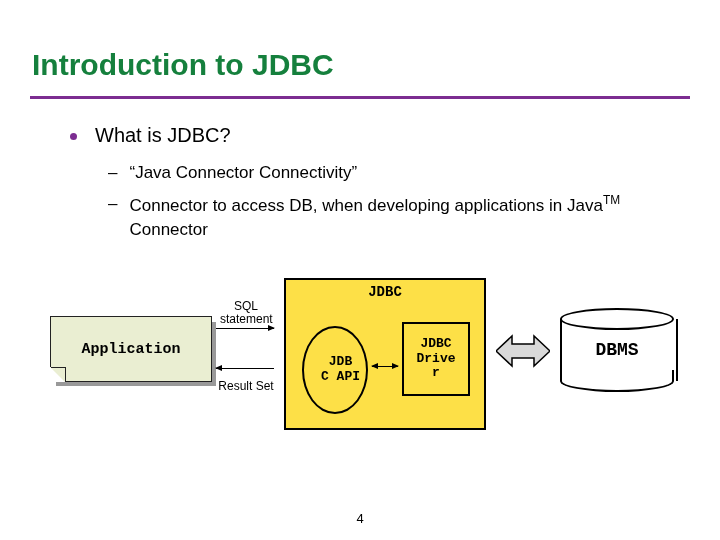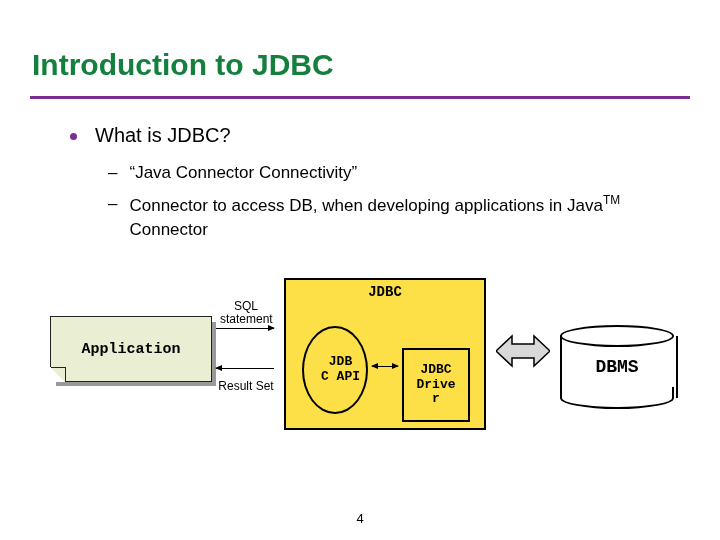--- a/index.html
+++ b/index.html
@@ -217,21 +217,21 @@
     text-align: center;
     font-family: "Courier New", monospace;
     font-weight: 700;
     font-size: 13px;
     line-height: 1.15;
     padding: 6px;
     box-sizing: border-box;
   }
   .driver-box {
     position: absolute;
-    top: 68px;
+    top: 42px;
     left: 116px;
     width: 68px;
     height: 74px;
     border: 2px solid #000;
     display: flex;
     align-items: center;
     justify-content: center;
     text-align: center;
     font-family: "Courier New", monospace;
     font-weight: 700;
@@ -241,21 +241,21 @@
   }
   .thick-arrow {
     position: absolute;
     top: 66px;
     left: 456px;
     width: 54px;
     height: 34px;
   }
   .db-cyl {
     position: absolute;
-    top: 57px;
+    top: 40px;
     left: 520px;
     width: 114px;
     height: 84px;
   }
   .cyl-body {
     position: absolute;
     top: 11px;
     left: 0;
     width: 114px;
     height: 62px;

